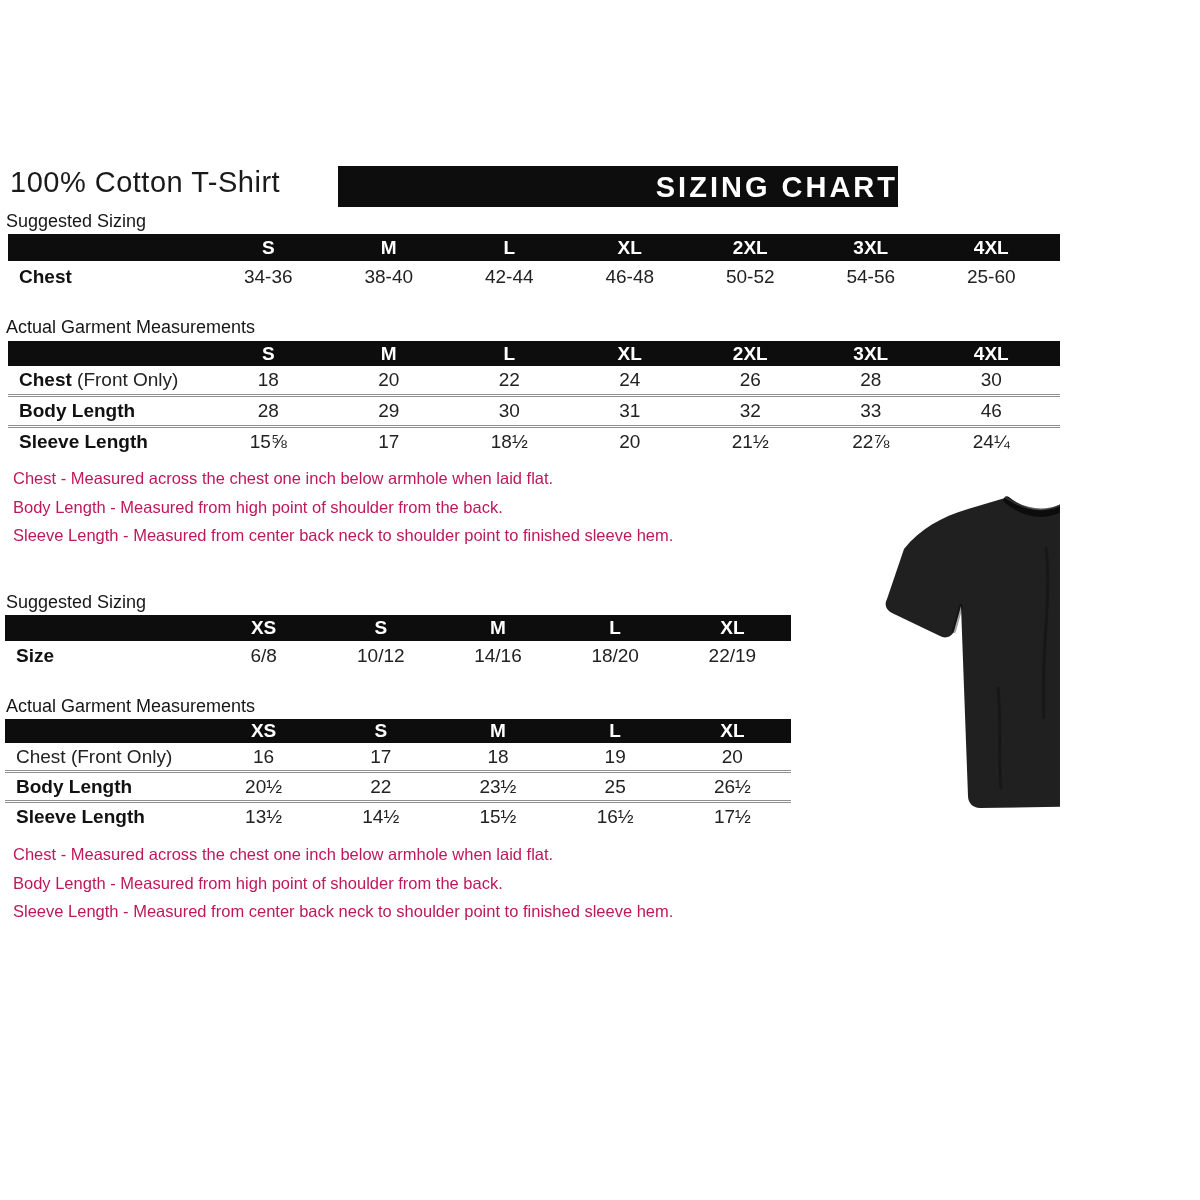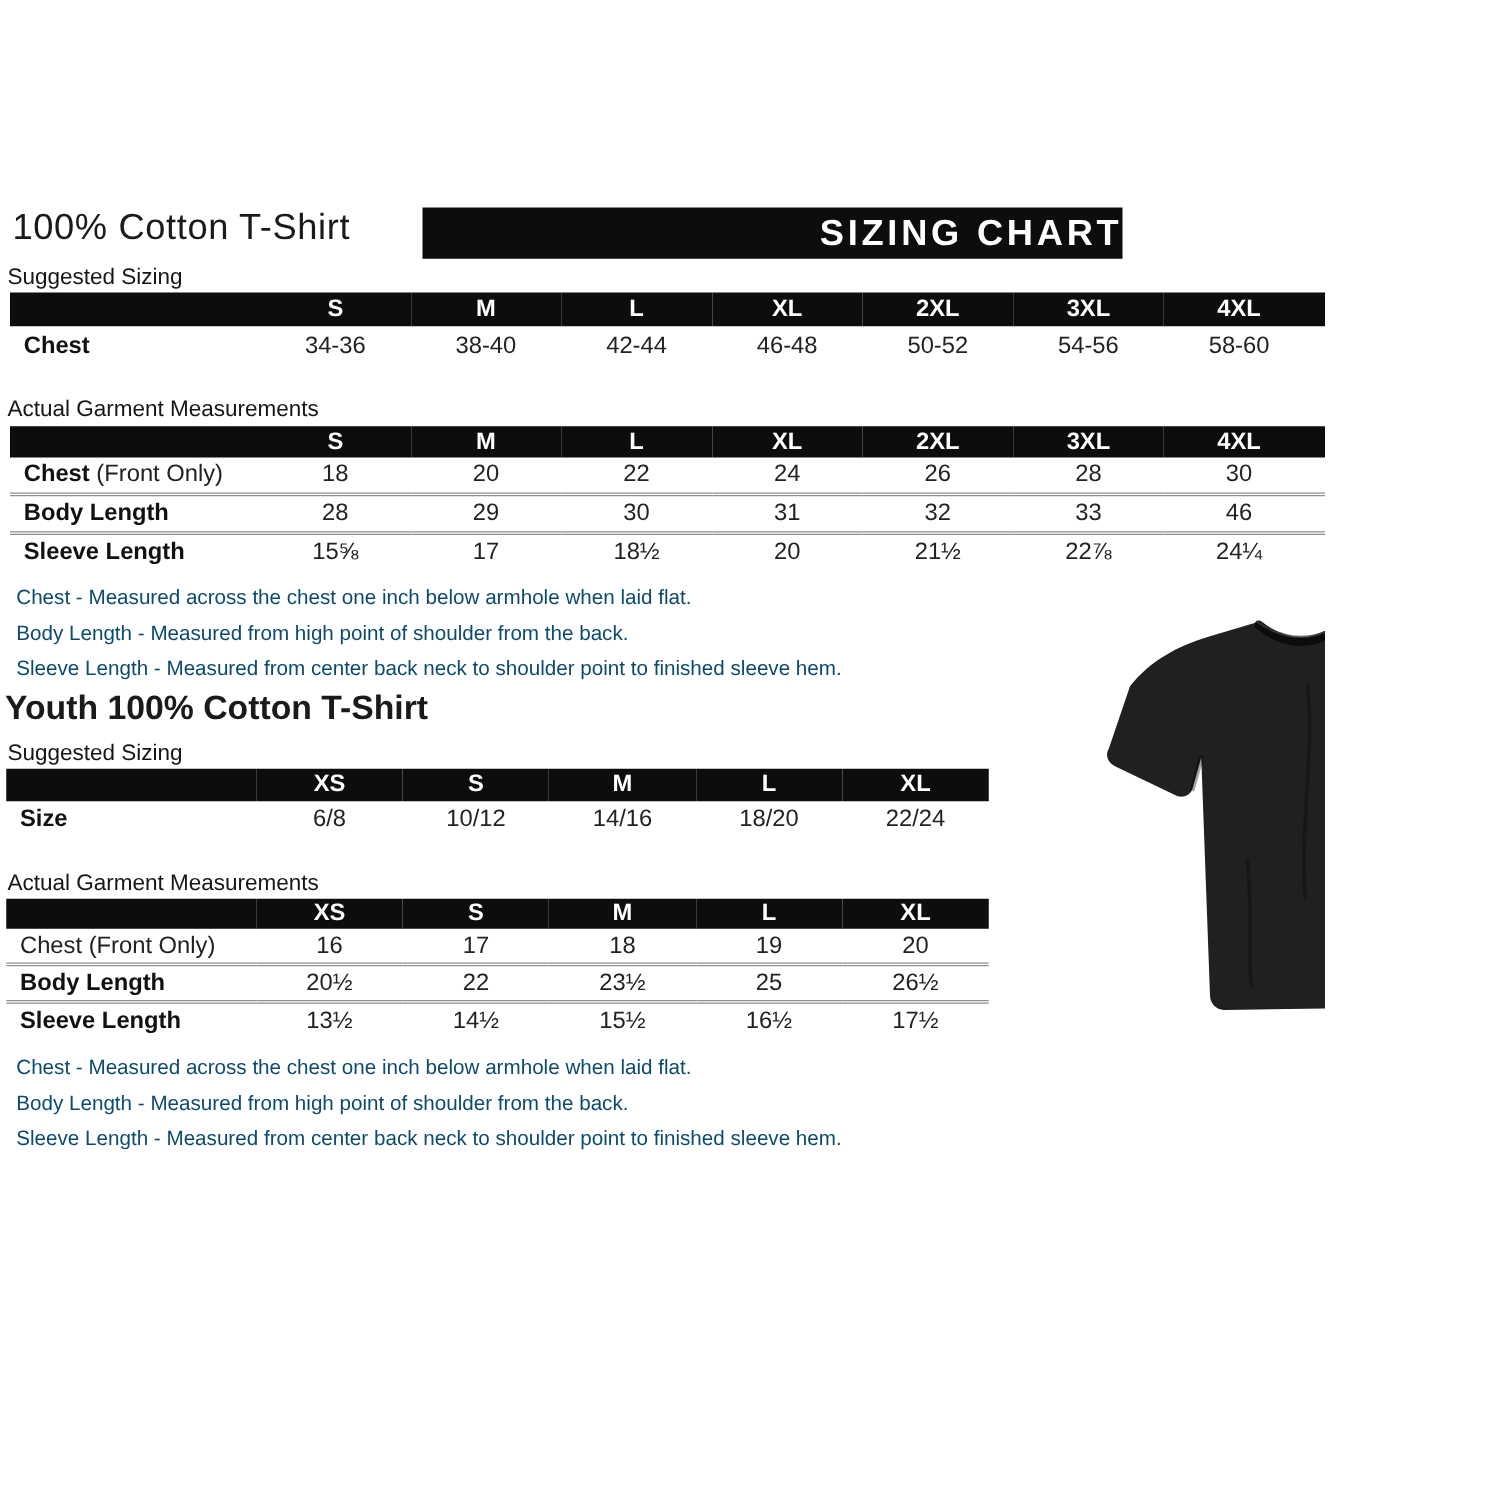--- a/index.html
+++ b/index.html
@@ -47,21 +47,21 @@
   .t-adult-act th{height:25px;}
   .t-adult-act td{height:28px;}
   .t-youth-sug{left:5px;top:615px;width:786px;}
   .t-youth-sug th{height:26px;}
   .t-youth-sug td{height:29px;}
   .t-youth-act{left:5px;top:719px;width:786px;}
   .t-youth-act th{height:24px;}
   .t-youth-act td{height:27px;}
   table.measured tbody tr + tr td{border-top:3px double var(--separator);}
 
-  .notes{font-size:16.5px;color:#0c4a6e;}
+  .notes{font-size:16.5px;color:#be185d;}
   .notes .note-line{line-height:28.5px;}
   .notes-adult{left:13px;top:464px;}
   .notes-youth{left:13px;top:840px;}
 
   .tshirt-wrap{left:880px;top:478px;width:316px;height:340px;}
 </style>
 </head>
 <body>
 
 <div class="canvas">
@@ -86,21 +86,21 @@
       </thead>
       <tbody>
         <tr>
           <td class="row-label"><b>Chest</b></td>
           <td>34-36</td>
           <td>38-40</td>
           <td>42-44</td>
           <td>46-48</td>
           <td>50-52</td>
           <td>54-56</td>
-          <td>58-60</td>
+          <td>25-60</td>
           <td>62-64</td>
         </tr>
       </tbody>
     </table>
 
   <div class="abs section-label lbl-act-adult">Actual Garment Measurements</div>
   <table class="abs size-table measured t-adult-act">
       <thead>
         <tr>
           <th></th>
@@ -150,42 +150,41 @@
         </tr>
       </tbody>
     </table>
 
   <div class="abs notes notes-adult">
     <div class="note-line">Chest - Measured across the chest one inch below armhole when laid flat.</div>
     <div class="note-line">Body Length - Measured from high point of shoulder from the back.</div>
     <div class="note-line">Sleeve Length - Measured from center back neck to shoulder point to finished sleeve hem.</div>
   </div>
 
-  <div class="abs youth-title">Youth 100% Cotton T-Shirt</div>
 
   <div class="abs section-label lbl-sug-youth">Suggested Sizing</div>
   <table class="abs size-table t-youth-sug">
       <thead>
         <tr>
           <th></th>
           <th>XS</th>
           <th>S</th>
           <th>M</th>
           <th>L</th>
           <th>XL</th>
         </tr>
       </thead>
       <tbody>
         <tr>
           <td class="row-label"><b>Size</b></td>
           <td>6/8</td>
           <td>10/12</td>
           <td>14/16</td>
           <td>18/20</td>
-          <td>22/24</td>
+          <td>22/19</td>
         </tr>
       </tbody>
     </table>
 
   <div class="abs section-label lbl-act-youth">Actual Garment Measurements</div>
   <table class="abs size-table measured t-youth-act">
       <thead>
         <tr>
           <th></th>
           <th>XS</th>

